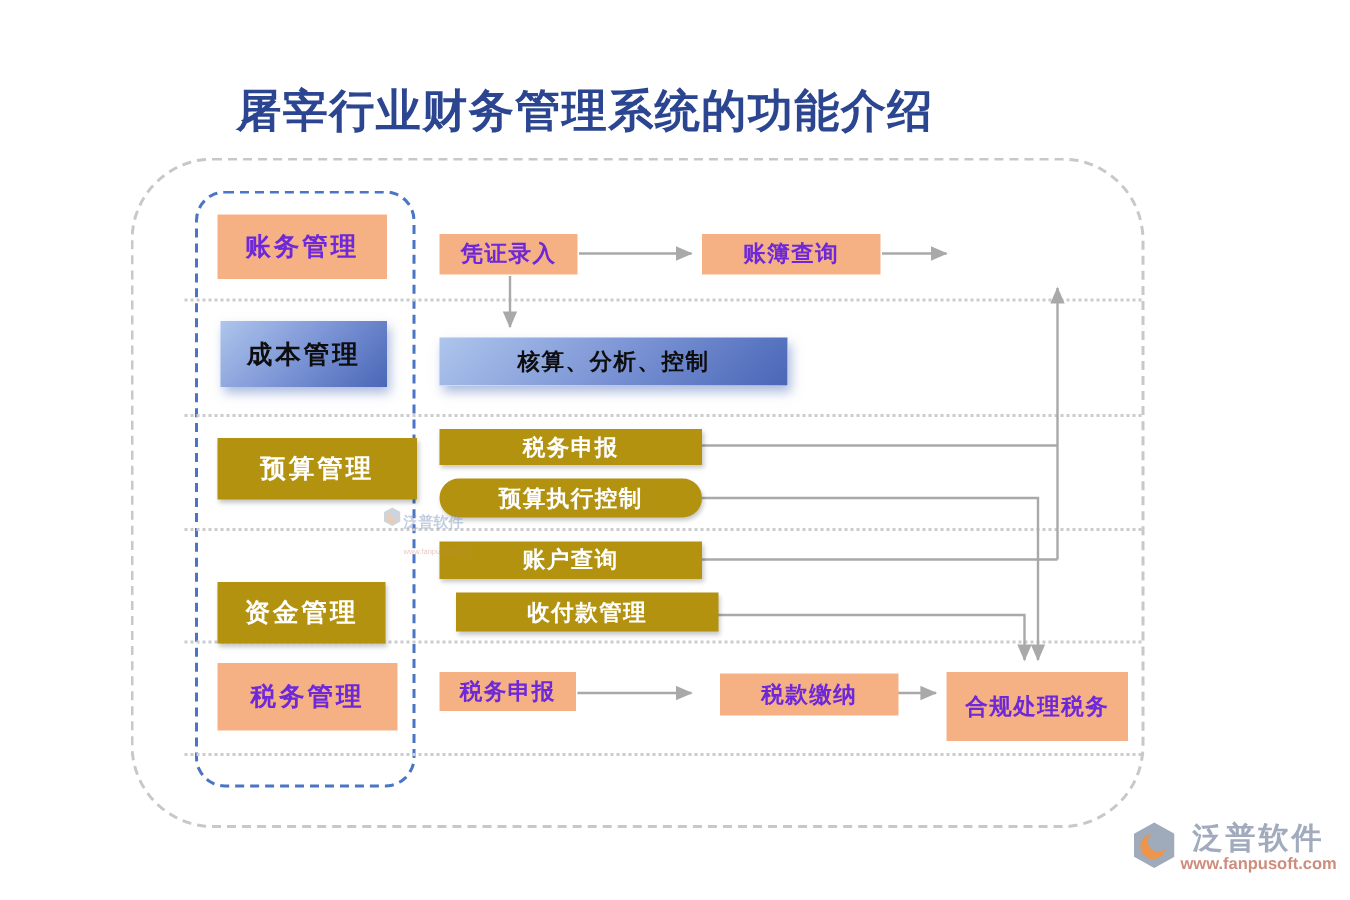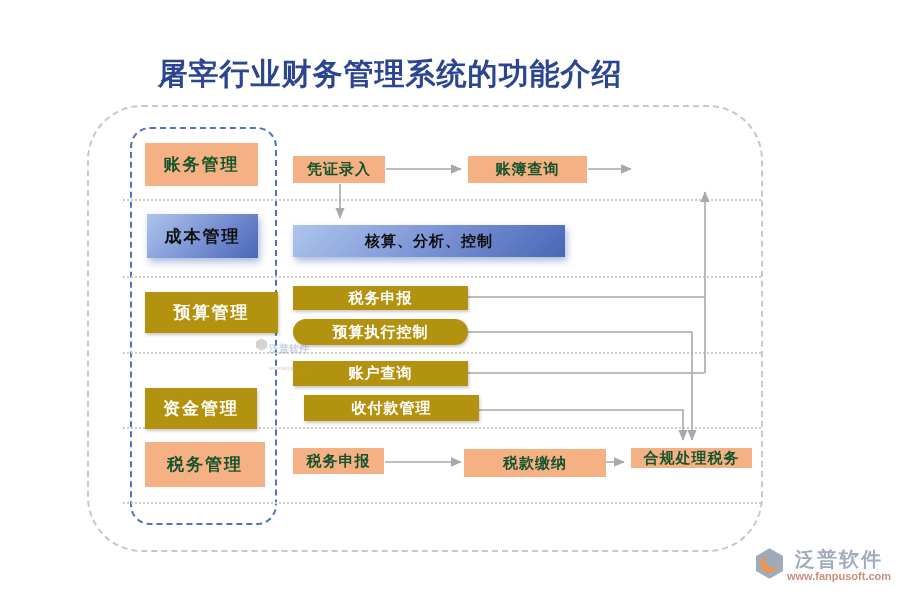--- a/index.html
+++ b/index.html
@@ -12,46 +12,46 @@
   .outer-frame{position:absolute;left:87px;top:105px;width:672px;height:443px;
                border:2px dashed #c8c8cc;border-radius:55px;}
   .left-frame{position:absolute;left:130px;top:127px;width:143px;height:394px;
               border:2px dashed #4a74c4;border-radius:20px;}
 
   .sep{position:absolute;left:123px;width:638px;height:0;border-top:2px dotted #cccccc;}
   .sep1{top:199px}.sep2{top:276px}.sep3{top:352px}.sep4{top:427px}.sep5{top:502px}
 
   .node{position:absolute;display:flex;align-items:center;justify-content:center;
         font-weight:bold;white-space:nowrap;box-sizing:border-box;}
-  .peach{background:#f5b183;color:#14532d;}
+  .peach{background:#f5b183;color:#6d28d9;}
   .gold{background:#b2920e;color:#ffffff;box-shadow:1px 2px 3px rgba(0,0,0,.22);}
   .blue{background:linear-gradient(135deg,#aec5ec 0%,#7790d3 55%,#4a66b6 100%);
         color:#0e0e0e;box-shadow:2px 4px 7px rgba(90,120,190,.5);}
   .fs17{font-size:17px;letter-spacing:2px;}
   .fs15{font-size:15px;letter-spacing:1px;}
 
   
   .n-acc {left:145px;top:143px;width:113px;height:43px;}
   .n-cost{left:147px;top:214px;width:111px;height:44px;}
   .n-bud {left:145px;top:292px;width:133px;height:41px;}
   .n-fund{left:145px;top:372px;width:112px;height:41px;margin-top:16px;}
   .n-tax {left:145px;top:442px;width:120px;height:45px;}
 
   
   .n-voucher{left:293px;top:156px;width:92px;height:27px;}
   .n-ledger {left:468px;top:156px;width:119px;height:27px;}
   .n-report {left:638px;top:156px;width:93px;height:27px;}
-  .n-calc   {left:293px;top:225px;width:272px;height:32px;}
+  .n-calc   {left:293px;top:225px;width:232px;height:32px;}
   .n-bprep  {left:293px;top:286px;width:175px;height:24px;}
   .n-bexec  {left:293px;top:319px;width:175px;height:26px;border-radius:13px;}
   .n-aquery {left:293px;top:361px;width:175px;height:25px;}
   .n-pay    {left:293px;top:395px;width:175px;height:26px;margin-left:11px;}
   .n-tfile  {left:293px;top:448px;width:91px;height:26px;}
-  .n-tpay   {left:464px;top:449px;width:142px;height:28px;}
-  .n-tcomp  {left:631px;top:448px;width:121px;height:20px;}
+  .n-tpay   {left:480px;top:449px;width:119px;height:28px;}
+  .n-tcomp  {left:631px;top:448px;width:121px;height:46px;}
 
   svg.wires{position:absolute;left:0;top:0;pointer-events:none;}
 
   
   .wm-center{position:absolute;left:256px;top:338px;width:80px;opacity:.45;
              display:flex;align-items:flex-start;gap:2px;}
   .wm-center .t{font-size:10px;font-weight:bold;color:#7f94bb;line-height:10px;}
   .wm-center .u{font-size:5px;color:#cf8173;line-height:6px;}
 
   

